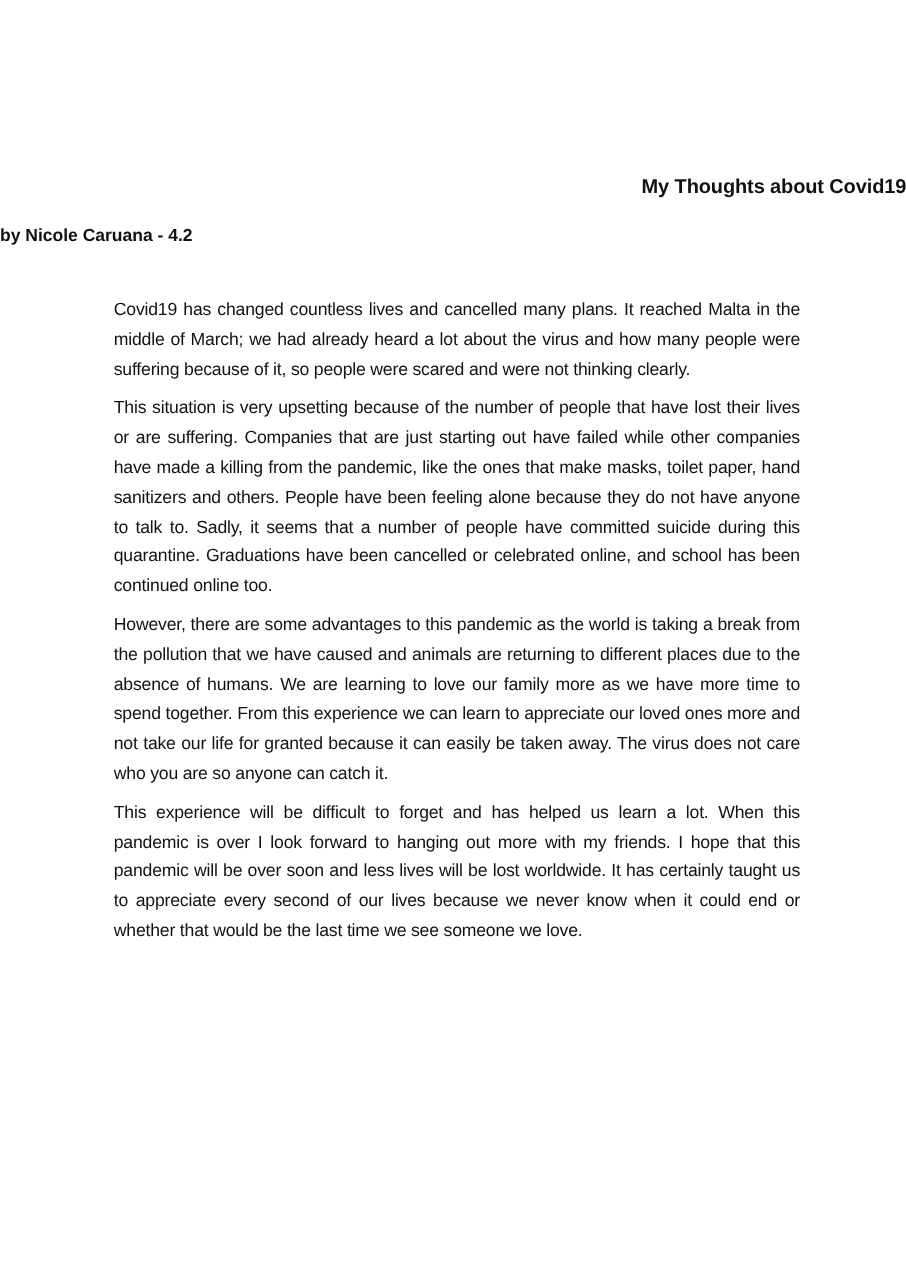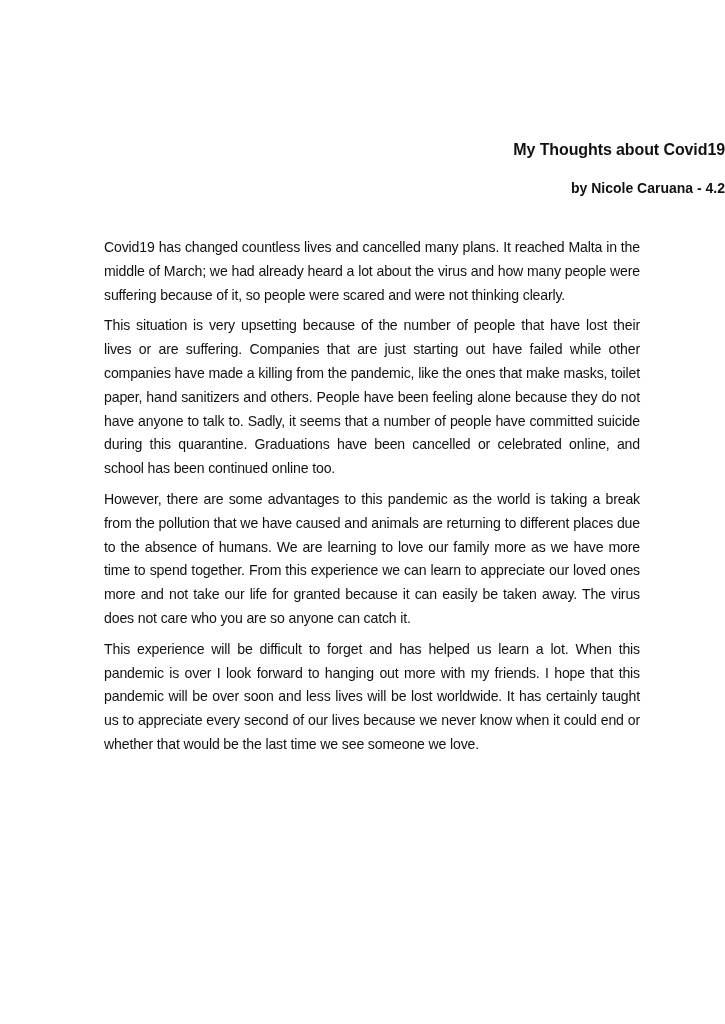--- a/index.html
+++ b/index.html
@@ -28,33 +28,33 @@
       text-align: right;
       font-weight: bold;
       font-size: 16px;
       line-height: 22px;
       letter-spacing: -0.1px;
     }
     .byline {
       position: absolute;
       left: 0; right: 0;
       top: 178px;
-      text-align: right;
+      text-align: left;
       font-weight: bold;
       font-size: 14px;
       line-height: 20px;
     }
     .body {
       position: absolute;
       left: 88px;
       top: 236px;
       width: 552px;
     }
     .para {
-      margin: 0 0 7px 16px;
+      margin: 0 0 7px 3px;
       font-size: 14.1px;
       line-height: 23.8px;
       text-align: justify;
       letter-spacing: -0.15px;
       word-spacing: 0px;
     }
   </style>
 </head>
 <body>
 

